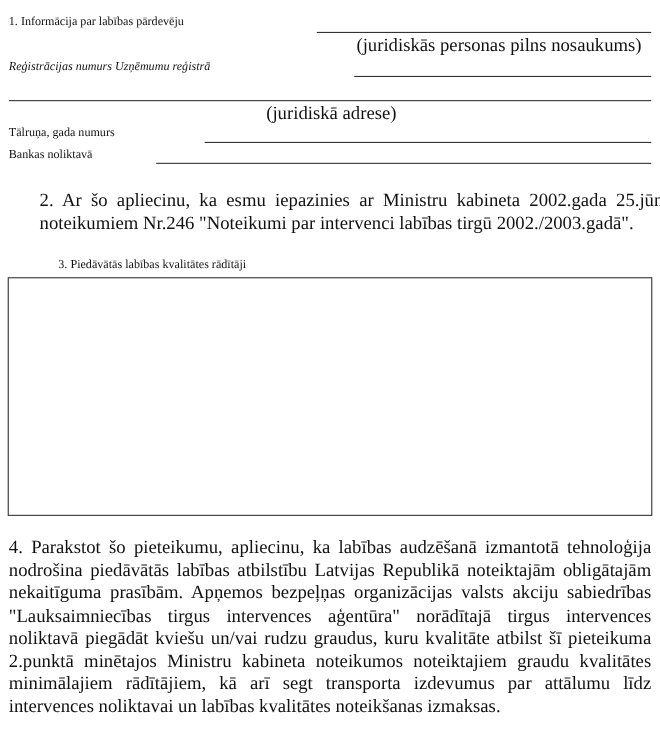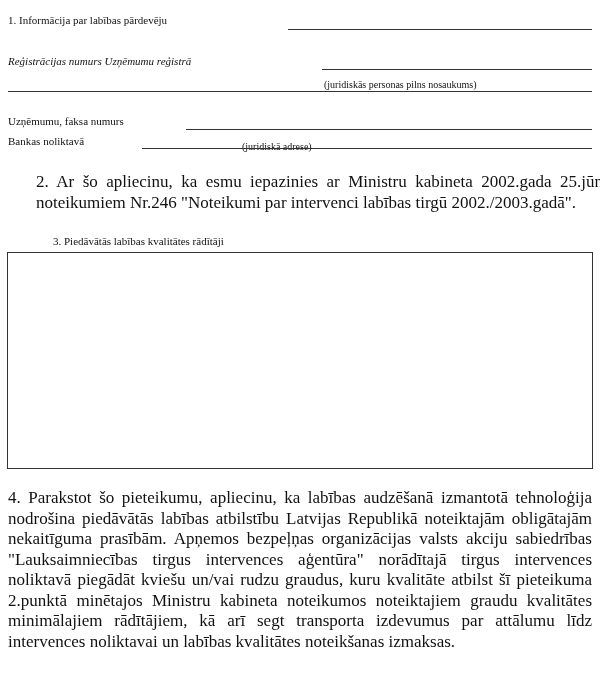--- a/index.html
+++ b/index.html
@@ -1,39 +1,39 @@
 <!DOCTYPE html>
 <html><head>
 <meta charset="utf-8">
 <style>
   html, body { margin:0; padding:0; background:#fff; }
   body { width:600px; height:686px; position:relative; overflow:hidden;
          font-family:"Liberation Serif", serif; color:#111; }
   .t { position:absolute; white-space:nowrap; font-size:11px; line-height:20px; }
-  .small { font-size:10px; line-height:16px;margin-top:44px; }
+  .small { font-size:17px; line-height:16px; }
   .line { position:absolute; height:0; border-top:1.3px solid #333; }
   .para { position:absolute; left:8px; width:584px; font-size:17px; line-height:20.5px;
           text-align:justify; text-align-last:left; }
   .box { position:absolute; left:7px; top:252px; width:586px; height:217px;
          border:1.3px solid #333; box-sizing:border-box; }
 </style>
 </head>
 <body>
 
 <div class="t" style="left:8px;top:10px;">1. Informācija par labības pārdevēju</div>
 <div class="line" style="left:288px;top:29px;width:304px;"></div>
 <div class="t small" style="left:324px;top:33px;">(juridiskās personas pilns nosaukums)</div>
 
 <div class="t" style="left:8px;top:51px;font-style:italic;">Reģistrācijas numurs Uzņēmumu reģistrā</div>
 <div class="line" style="left:322px;top:69px;width:270px;"></div>
 
 <div class="line" style="left:8px;top:91px;width:584px;"></div>
 <div class="t small" style="left:242px;top:95px;">(juridiskā adrese)</div>
 
-<div class="t" style="left:8px;top:111px;">Uzņēmumu, faksa numurs</div>
+<div class="t" style="left:8px;top:111px;">Tālruņa, gada numurs</div>
 <div class="line" style="left:186px;top:129px;width:406px;"></div>
 
 <div class="t" style="left:8px;top:131px;">Bankas noliktavā</div>
 <div class="line" style="left:142px;top:148px;width:450px;"></div>
 
 <div class="para" style="top:172px;margin-left:28px;">2. Ar šo apliecinu, ka esmu iepazinies ar Ministru kabineta 2002.gada 25.jūnija noteikumiem Nr.246 "Noteikumi par intervenci labības tirgū 2002./2003.gadā".</div>
 
 <div class="t" style="left:8px;top:231px;margin-left:45px;">3. Piedāvātās labības kvalitātes rādītāji</div>
 <div class="box"></div>
 

